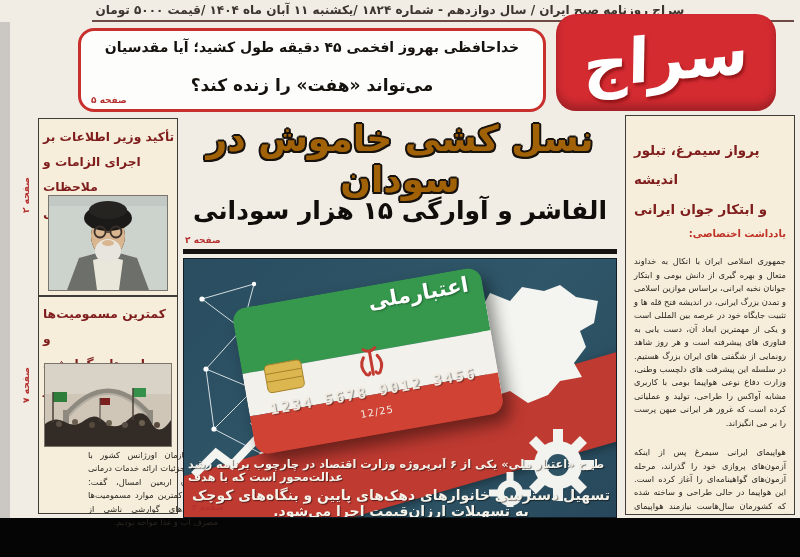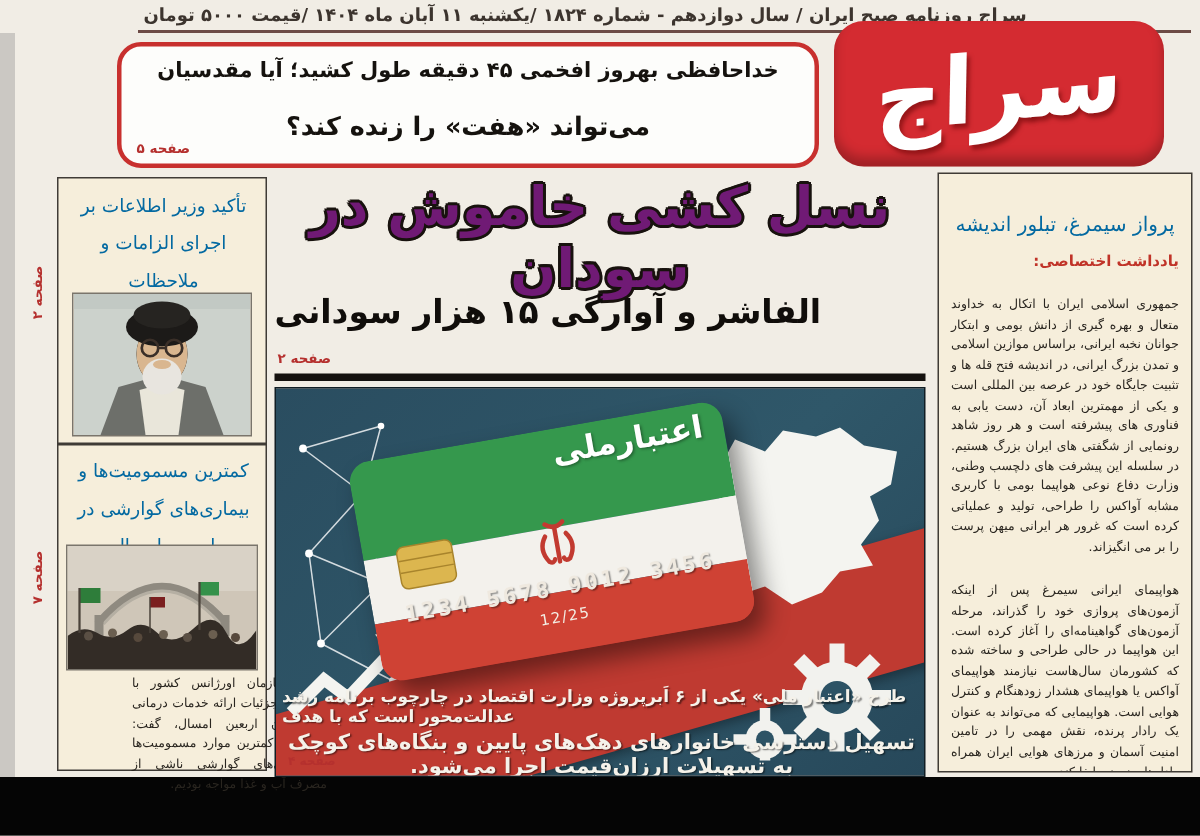--- a/index.html
+++ b/index.html
@@ -4,21 +4,21 @@
 <style>
   html,body{margin:0;padding:0;}
   body{width:800px;height:557px;overflow:hidden;background:#000;
        font-family:"DejaVu Sans",sans-serif;}
   #page{position:absolute;left:0;top:0;width:800px;height:557px;background:#f1ede5;}
   .abs{position:absolute;}
   .rtl{direction:rtl;unicode-bidi:embed;}
   .pageref{color:#b5302e;font-weight:bold;font-size:9px;}
   .vref{transform:rotate(-90deg);transform-origin:center;white-space:nowrap;}
   .cream-box{background:#f6eedb;border:1.5px solid #3f3b36;box-sizing:border-box;}
-  .box-title{font-weight:normal;color:#0369a1;text-align:center;line-height:2.05;}
+  .box-title{font-weight:bold;color:#7f1d1d;text-align:left;line-height:2.05;}
   .small-body{font-size:8.3px;line-height:1.62;text-align:justify;color:#2a2620;margin-left:44px;}
   
   #topbar-text{left:60px;top:3px;width:660px;text-align:center;font-size:12px;
     font-weight:bold;color:#3c342e;}
   #topbar-rule{left:92px;top:20px;width:702px;height:2px;background:#6d4b45;}
   
   #edge-strip{left:0;top:22px;width:10px;height:498px;background:#cbc8c3;}
   #bottom-black{left:0;top:518px;width:800px;height:39px;background:#050505;}
   
   #masthead{left:556px;top:14px;width:220px;height:97px;background:#d42b31;
@@ -40,25 +40,25 @@
   #lbox2{left:38px;top:296px;width:140px;height:218px;}
   #lbox2 .box-title{left:4px;top:5px;width:132px;font-size:12.3px;}
   .photo{border:1px solid #7a756c;box-sizing:border-box;overflow:hidden;}
   #cleric-photo{left:9px;top:76px;width:120px;height:96px;}
   #crowd-photo{left:5px;top:66px;width:128px;height:84px;}
   #lbox2-body{left:5px;top:152px;width:130px;}
   #lref1{left:-4px;top:190px;width:60px;text-align:center;}
   #lref2{left:-4px;top:380px;width:60px;text-align:center;}
   
   #main-headline{left:183px;top:118px;width:434px;text-align:center;
-    font-size:36px;font-weight:bold;color:#701a75;letter-spacing:-1px;
+    font-size:36px;font-weight:bold;color:#a16207;letter-spacing:-1px;
     text-shadow:2px 0 0 #18120e,-2px 0 0 #18120e,0 2px 0 #18120e,0 -2px 0 #18120e,
       1.5px 1.5px 0 #18120e,-1.5px -1.5px 0 #18120e,1.5px -1.5px 0 #18120e,-1.5px 1.5px 0 #18120e;}
-  #sub-headline{left:183px;top:196px;width:434px;text-align:left;
-    font-size:22px;font-weight:bold;color:#100d0a;}
+  #sub-headline{left:183px;top:196px;width:434px;text-align:center;
+    font-size:25px;font-weight:bold;color:#100d0a;}
   #main-pageref{left:185px;top:235px;}
   #divider-bar{left:183px;top:249px;width:434px;height:5px;background:#15120f;}
   
   #feature{left:183px;top:258px;width:434px;height:260px;overflow:hidden;
     background:linear-gradient(135deg,#2a4d60 0%,#2f5769 55%,#27485a 100%);
     border:1px solid #101d24;box-sizing:border-box;}
   #ribbon{left:-40px;top:150px;width:560px;height:86px;background:#bf3a31;
     transform:rotate(-16deg);box-shadow:0 3px 8px rgba(0,0,0,.35);}
   #credit-card{left:58px;top:28px;width:252px;height:148px;border-radius:14px;
     overflow:hidden;transform:rotate(-10deg);
@@ -266,20 +266,21 @@
     </div>
 
     <div class="abs rtl" id="feature-sub1">طرح «اعتبار ملی» یکی از ۶ اَبرپروژه وزارت اقتصاد در چارچوب برنامه رشد عدالت‌محور است که با هدف</div>
     <div class="abs rtl" id="feature-sub2">تسهیل دسترسی خانوارهای دهک‌های پایین و بنگاه‌های کوچک به تسهیلات ارزان‌قیمت اجرا می‌شود.</div>
     <div class="abs rtl pageref" id="feature-pageref">صفحه ۴</div>
   </div>
 
   <div class="abs cream-box rtl" id="rbox">
     <div class="box-title">
       <div>پرواز سیمرغ، تبلور اندیشه</div>
+      <div>و ابتکار جوان ایرانی</div>
     </div>
     <div id="rbox-kicker">یادداشت اختصاصی:</div>
     <p class="small-body">جمهوری اسلامی ایران با اتکال به خداوند متعال و بهره گیری از دانش بومی و ابتکار جوانان نخبه ایرانی، براساس موازین اسلامی و تمدن بزرگ ایرانی، در اندیشه فتح قله ها و تثبیت جایگاه خود در عرصه بین المللی است و یکی از مهمترین ابعاد آن، دست یابی به فناوری های پیشرفته است و هر روز شاهد رونمایی از شگفتی های ایران بزرگ هستیم. در سلسله این پیشرفت های دلچسب وطنی، وزارت دفاع نوعی هواپیما بومی با کاربری مشابه آواکس را طراحی، تولید و عملیاتی کرده است که غرور هر ایرانی میهن پرست را بر می انگیزاند.</p>
     <p class="small-body">هواپیمای ایرانی سیمرغ پس از اینکه آزمون‌های پروازی خود را گذراند، مرحله آزمون‌های گواهینامه‌ای را آغاز کرده است. این هواپیما در حالی طراحی و ساخته شده که کشورمان سال‌هاست نیازمند هواپیمای آواکس یا هواپیمای هشدار زودهنگام و کنترل هوایی است. هواپیمایی که می‌تواند به عنوان یک رادار پرنده، نقش مهمی را در تامین امنیت آسمان و مرزهای هوایی ایران همراه رادارهای زمینی ایفا کند.</p>
 
   </div>
 
 </div>
 
 </body></html>

